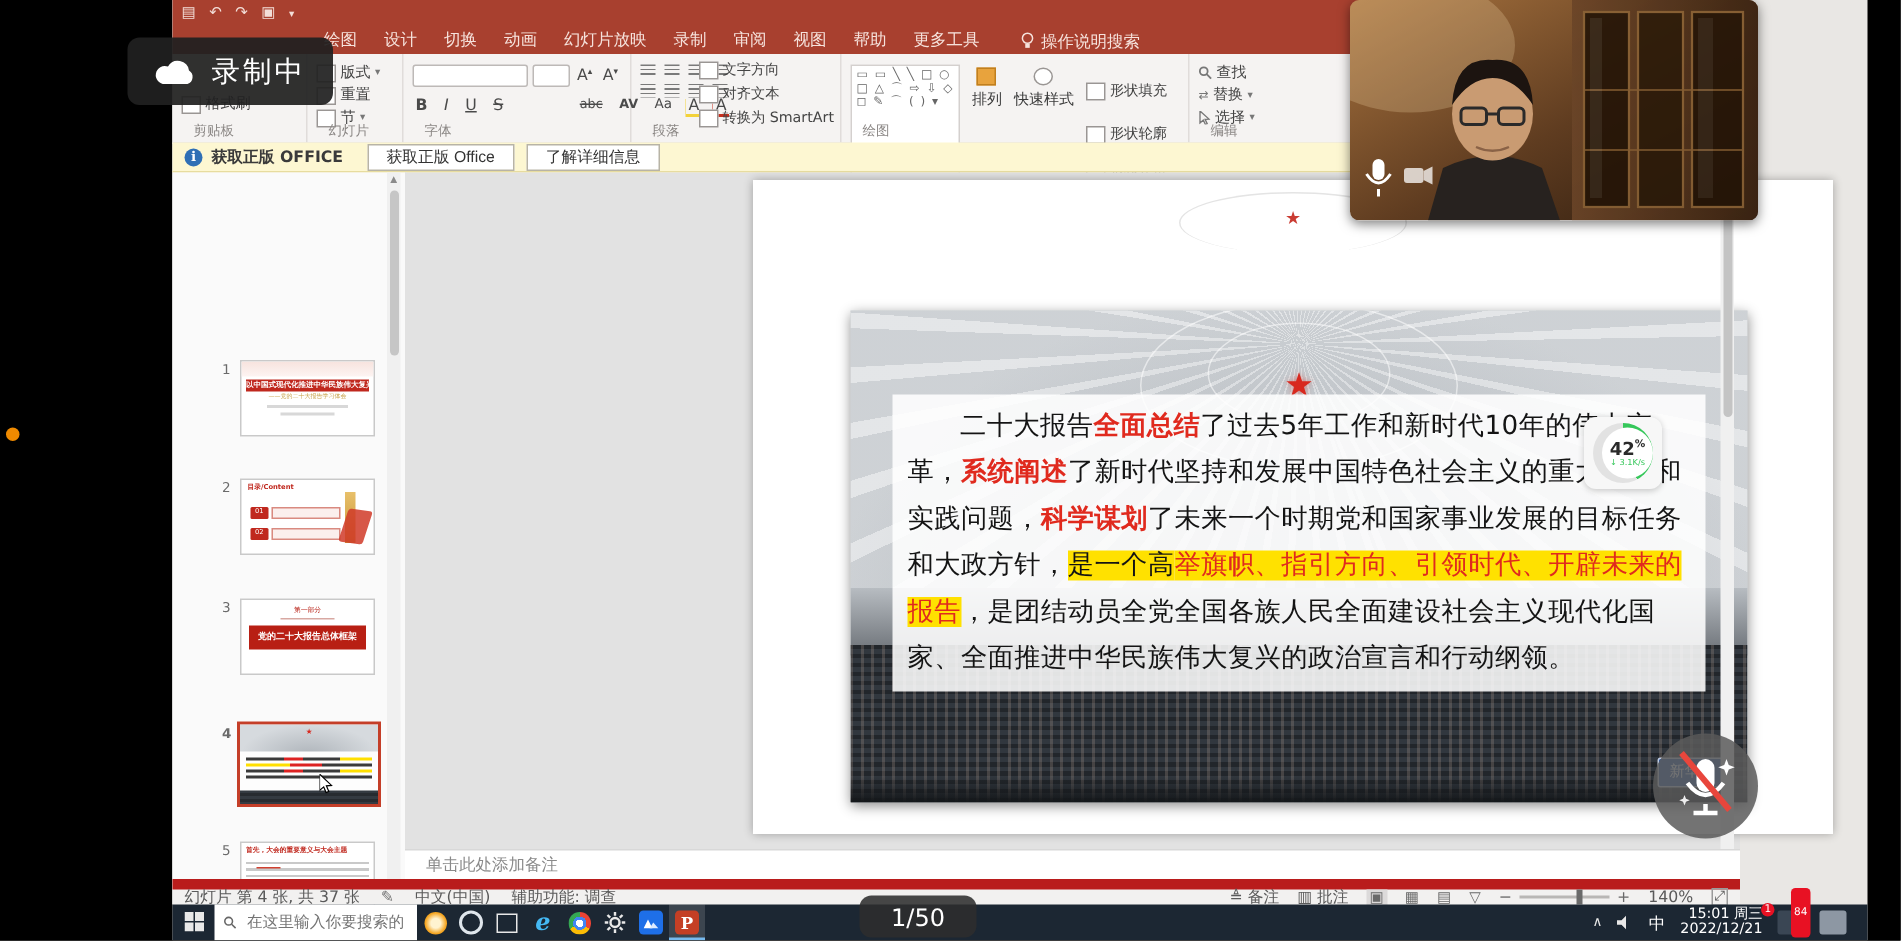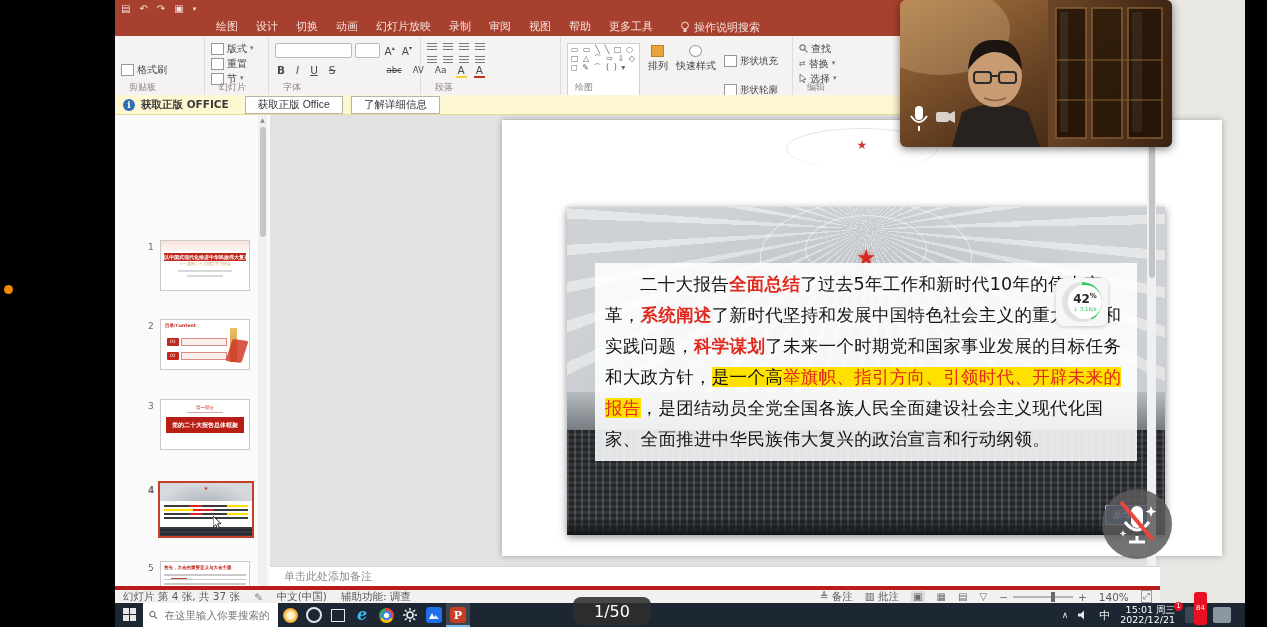--- a/index.html
+++ b/index.html
@@ -102,21 +102,21 @@
   .sr{color:#e02a1e;font-weight:bold;}
   .shl{background:#ffe100;color:#141414;}
   .shlr{background:#ffe100;color:#e02a1e;}
   #presslogo{right:14px;bottom:10px;background:#2b57a7;color:#fff;font-size:10px;line-height:18px;
              padding:0 7px;border-radius:2px;border:1px solid rgba(255,255,255,.7);}
   #escroll{left:1032px;top:120px;width:9px;height:446px;background:#f0f0f0;}
   #escroll .thumb{position:absolute;left:1.5px;top:8px;width:6px;height:150px;background:#c4c4c4;border-radius:3px;}
   
   #notesbar{left:155px;top:566px;width:890px;height:20px;background:#fff;border-top:1px solid #d8d8d8;
             font-size:11px;color:#8a8a8a;line-height:20px;padding-left:14px;box-sizing:border-box;}
-  #statusbar{left:0;top:586px;width:1045px;height:17px;background:#f2f1f0;border-top:4px solid #b91c1c;
+  #statusbar{left:0;top:586px;width:1045px;height:17px;background:#f2f1f0;border-top:7px solid #b91c1c;
              display:flex;align-items:center;font-size:10.5px;color:#5a5a5a;padding:0 8px;box-sizing:border-box;gap:14px;text-align:right;}
   #statusbar .right{margin-left:auto;display:flex;align-items:center;gap:12px;}
   .viewico{font-size:10px;color:#6a6a6a;}
   .viewico.active{background:#dcdadA;padding:0 2px;}
   #zoomslider{display:flex;align-items:center;gap:5px;color:#6a6a6a;}
   #zoomslider .track{position:relative;width:60px;height:2px;background:#b9b7b5;}
   #zoomslider .knob{position:absolute;left:38px;top:-4px;width:4px;height:10px;background:#6a6a6a;}
   
   #taskbar{left:0;top:603px;width:1130px;height:24px;background:#1c2733;display:flex;align-items:center;color:#e8e8e8;}
   .tbstart{width:28px;text-align:center;}
@@ -237,40 +237,54 @@
             <span class="fbox small"></span>
             <span class="fbtn"><span>A</span><sup style="font-size:6px;">▴</sup></span>
             <span class="fbtn"><span>A</span><sup style="font-size:6px;">▾</sup></span>
           </div>
           <div class="rrow" style="margin-top:6px;gap:7px;">
             <span class="fbtn" style="font-weight:bold;">B</span>
             <span class="fbtn" style="font-style:italic;">I</span>
             <span class="fbtn" style="text-decoration:underline;">U</span>
             <span class="fbtn" style="text-decoration:line-through;">S</span>
             <span class="fbtn" style="text-decoration:line-through;font-size:8.5px;margin-left:40px;">abc</span>
-            <span class="fbtn" style="font-size:8.5px;">AV</span>
+            <span class="fbtn" style="font-size:8.5px;font-weight:bold;">AV</span>
             <span class="fbtn" style="font-size:9px;">Aa</span>
             <span class="fbtn" style="box-shadow:0 2px 0 #f3d23a;">A</span>
             <span class="fbtn" style="box-shadow:0 2px 0 #c62f1e;">A</span>
           </div>
           <div class="glabel">字体</div>
         </div>
 
         <div class="rgroup" style="width:140px;">
           <div class="rrow" style="margin-top:4px;">
             <span class="mi"></span>
             <span class="mi"></span>
             <span class="mi"></span>
             <span class="mi"></span>
           </div>
           <div class="rrow" style="margin-top:4px;">
             <span class="mi"></span>
             <span class="mi"></span>
             <span class="mi"></span>
             <span class="mi"></span>
+          </div>
+          <div class="rcol" style="position:absolute;right:4px;top:4px;font-size:9.5px;gap:3px;">
+            <span class="ritem">
+                <span class="mibox"></span>
+                <span>文字方向</span>
+              </span>
+            <span class="ritem">
+                <span class="mibox"></span>
+                <span>对齐文本</span>
+              </span>
+            <span class="ritem">
+                <span class="mibox"></span>
+                <span>转换为 SmartArt</span>
+              </span>
           </div>
           <div class="glabel">段落</div>
         </div>
 
         <div class="rgroup" style="width:232px;">
           <div style="display:flex;gap:8px;margin-top:4px;">
             <div class="shapegrid">
               ▭ ▭ ╲ ╲ □ ○<br>□ △ ⌒ ⇨ ⇩ ◇<br>◻ ✎ ⌒ ( ) ▾
             </div>
             <div class="rcol" style="align-items:center;margin-top:2px;">
@@ -567,20 +581,26 @@
         <path d="M1 10 q8 12 16 0" stroke="#ffffff" stroke-width="2" fill="none"></path>
         <line x1="9" y1="20" x2="9" y2="25" stroke="#ffffff" stroke-width="2"></line>
       </g>
       <g transform="translate(36,110)" opacity="0.75">
         <rect x="0" y="2" width="13" height="10" rx="2" fill="#ffffff"></rect>
         <polygon points="13,4 19,1 19,13 13,10" fill="#ffffff"></polygon>
       </g>
     </svg>
   </div>
 
+  <div id="recbadge" class="abs">
+    <svg width="28" height="20" viewBox="0 0 28 20">
+      <path d="M7 18 a6 6 0 1 1 2-11.6 a7.5 7.5 0 0 1 14 2.6 a5 5 0 0 1-1 9 Z" fill="#ffffff"></path>
+    </svg>
+    <span>录制中</span>
+  </div>
 
   <div id="monitor" class="abs">
     <span class="ringo">
         <span class="inner">
       <div class="pct"><span>42</span><sup>%</sup></div>
       <div class="spd"><span>↓</span> <span>3.1K/s</span></div>
     </span>
       </span>
   </div>
 

